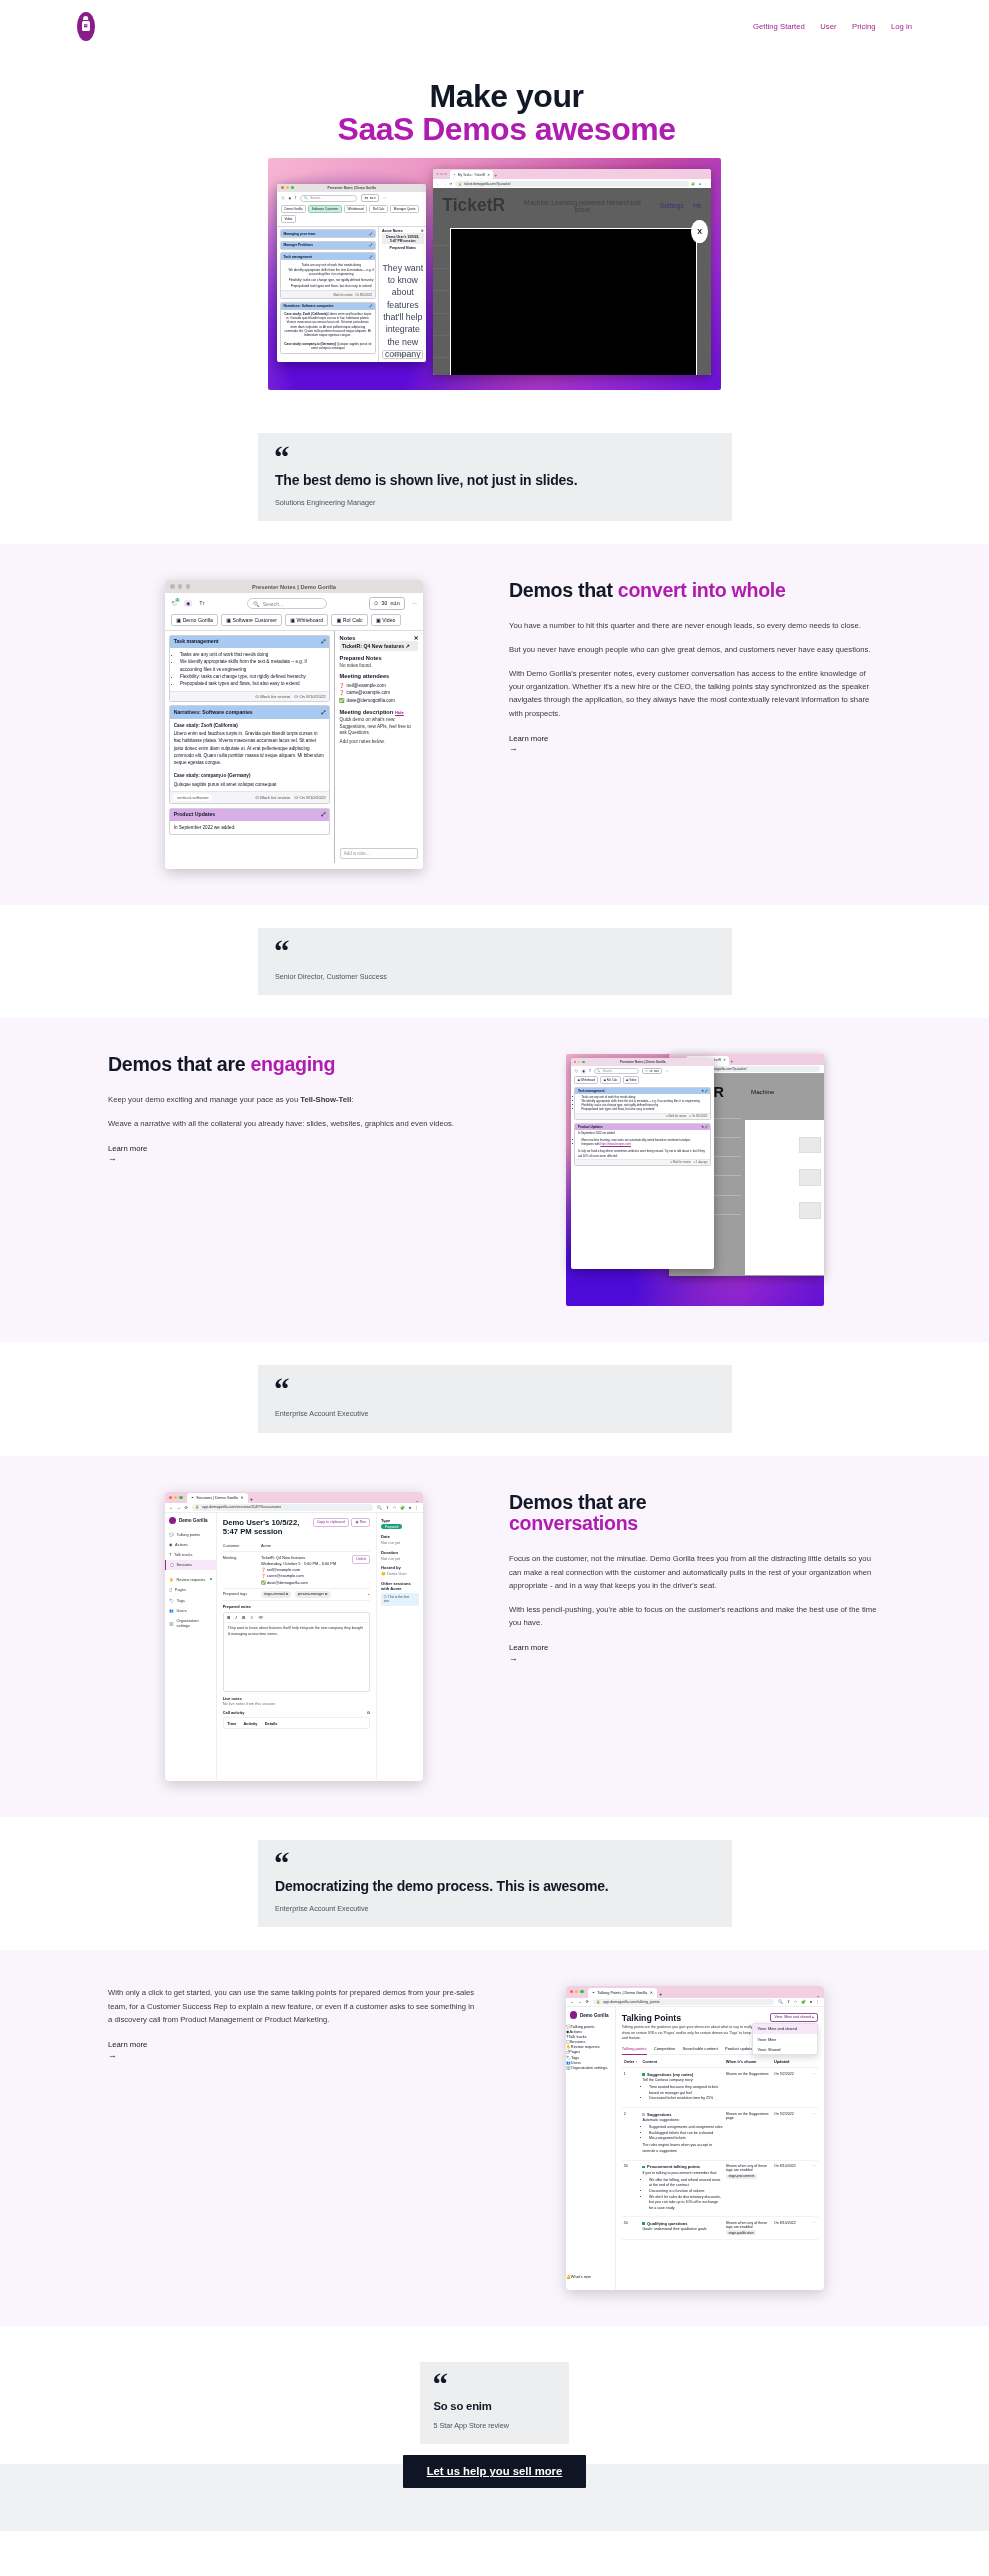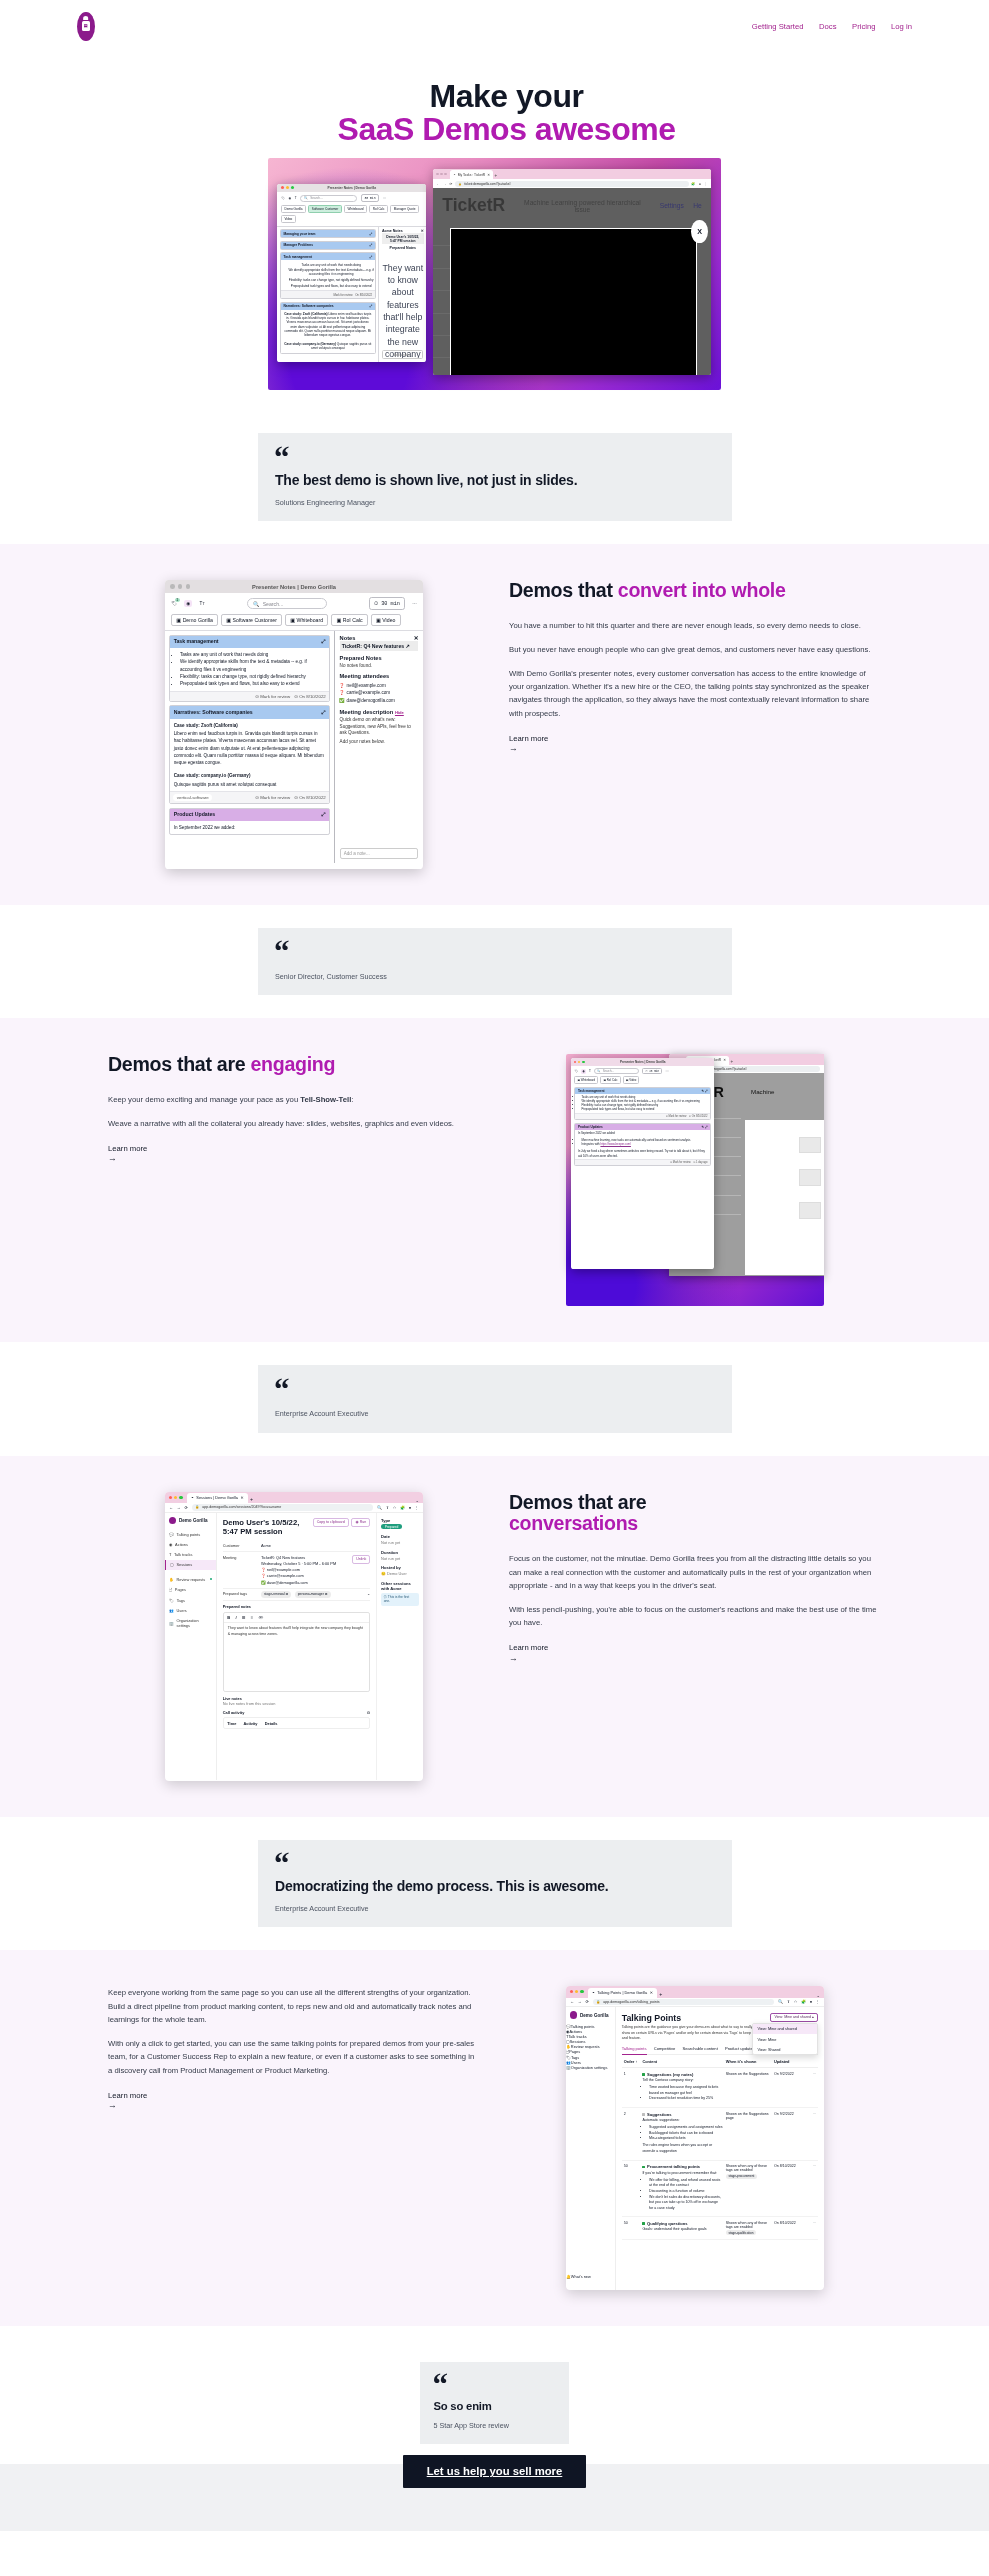--- a/index.html
+++ b/index.html
@@ -227,21 +227,21 @@
 <div class="page">
 
   <div class="header">
     <div class="logo">
       <div class="gor">
           <span>▤</span>
         </div>
     </div>
     <div class="nav">
       <a href="#">Getting Started</a>
-      <a href="#">Docs</a>
+      <a href="#">User</a>
       <a href="#">Pricing</a>
       <a href="#">Log in</a>
     </div>
   </div>
 
   <div class="hero">
     <h1>
       <span>Make your</span><br>
       <span class="alt">SaaS Demos awesome</span>
     </h1>
@@ -785,21 +785,20 @@
     <div class="quote">
       <div class="mark">“</div>
       <h3>Democratizing the demo process. This is awesome.</h3>
       <div class="who">Enterprise Account Executive</div>
     </div>
   </div>
 
   <div class="feature">
     <div class="fwrap">
       <div class="fcol">
-        <p>Keep everyone working from the same page so you can use all the different strengths of your organization. Build a direct pipeline from product marking content, to reps new and old and automatically track notes and learnings for the whole team.</p>
         <p>With only a click to get started, you can use the same talking points for prepared demos from your pre-sales team, for a Customer Success Rep to explain a new feature, or even if a customer asks to see something in a discovery call from Product Management or Product Marketing.</p>
         <div class="learn">
           <span>Learn more</span>
           <span class="ar">→</span>
         </div>
       </div>
       <div class="fimg">
         <div class="shot5">
           <div class="s4-tabs">
             <span class="dots">

